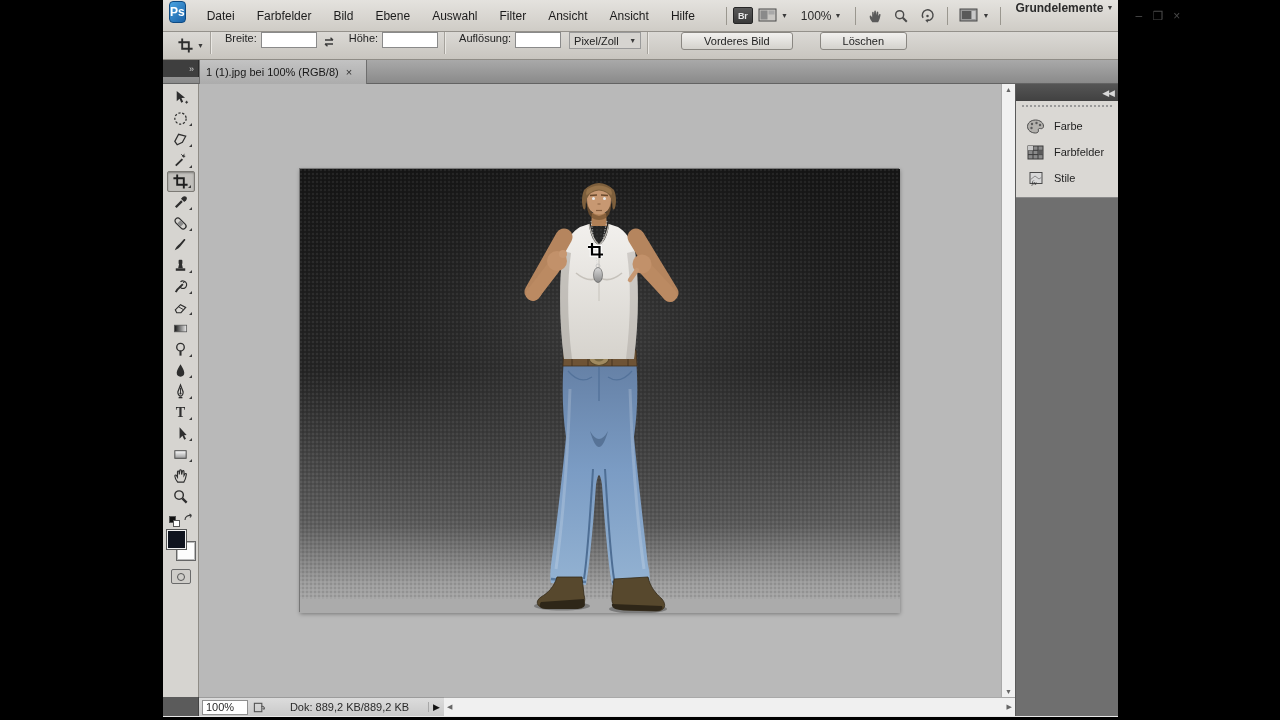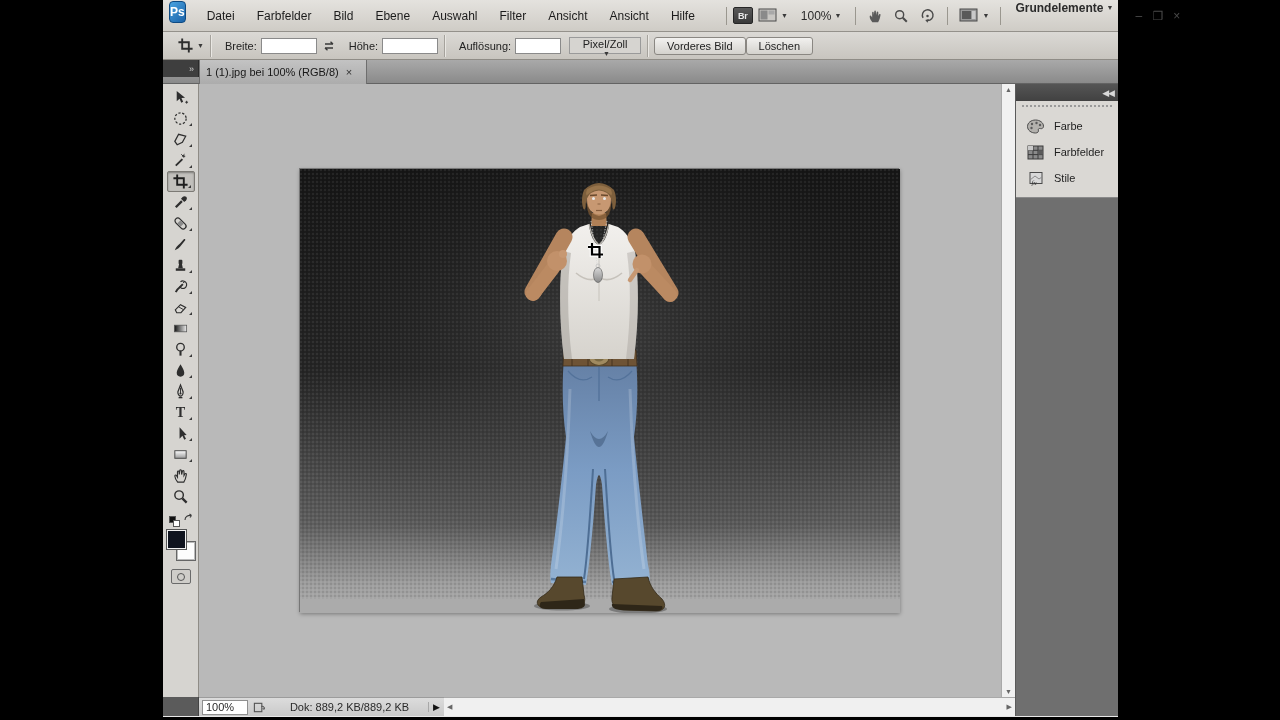--- a/index.html
+++ b/index.html
@@ -26,30 +26,30 @@
   .bar-ico { display:flex; align-items:center; justify-content:center; height:20px; padding:0 5px; }
   .dd-arrow { font-size:7px; color:#3a3a3a; margin-left:3px; }
   #zoom-level-box { display:flex; align-items:center; margin:0 8px; color:#2a2a2a; }
   #workspace { display:flex; align-items:center; font-weight:bold; color:#2b2b2b; margin:0 10px 16px 8px;justify-content:center; }
   #win-controls { display:flex; align-items:center; margin-left:6px; color:#4a4a4a; }
   #win-controls span { width:19px; text-align:center; font-size:12px; cursor:default; }
 
   
   #optionsbar { position:absolute; left:0; top:32px; width:955px; height:28px;
                 background:linear-gradient(#dbd9d5,#c8c5bf); border-bottom:1px solid #8f8c86;
-                display:flex; align-items:center; font-size:11px; color:#222; }
+                display:flex; font-size:11px; color:#222; }
   .opt-label { margin:0 4px 0 8px; }
   .opt-input { width:56px; height:16px; border:1px solid #8a8a8a; background:#fff;
                font-size:11px; padding:0 3px; font-family:"Liberation Sans",sans-serif; }
   .opt-input.small { width:46px; }
   .opt-sep { width:1px; height:22px; background:#a5a29c; box-shadow:1px 0 0 #e9e7e3; margin:0 6px; }
   #crop-preset { display:flex; align-items:center; margin-left:14px; }
   #unit-select { display:flex; align-items:center; border:1px solid #9a9a9a; background:#d6d4d0;
-                 height:17px; padding:0 4px; margin-left:8px; min-width:72px; justify-content:space-between;flex-direction:column; }
-  .opt-btn { height:18px; padding:0 12px; margin-left:0; font-size:11px; color:#222;
+                 height:17px; padding:0 4px; margin-left:8px; min-width:72px; justify-content:space-between; }
+  .opt-btn { height:18px; padding:0 22px; margin-left:27px; font-size:11px; color:#222;
              background:linear-gradient(#f2f1ef,#d4d2cd); border:1px solid #8a8782; border-radius:3px; }
 
   
   #tabstrip { position:absolute; left:0; top:60px; width:955px; height:24px;
               background:linear-gradient(#a9a9a9,#8a8a8a); border-bottom:1px solid #636363; display:flex; }
   #tools-header { width:36px; height:17px; background:#3e3e3e; color:#cfcfcf; font-size:9px;
                   display:flex; align-items:center; justify-content:flex-end; padding-right:4px;
                   border-right:1px solid #2b2b2b; }
   #doc-tab { width:168px; height:24px; background:linear-gradient(#c3c3c3,#acacac);
              border-left:1px solid #6e6e6e; border-right:1px solid #6e6e6e;

